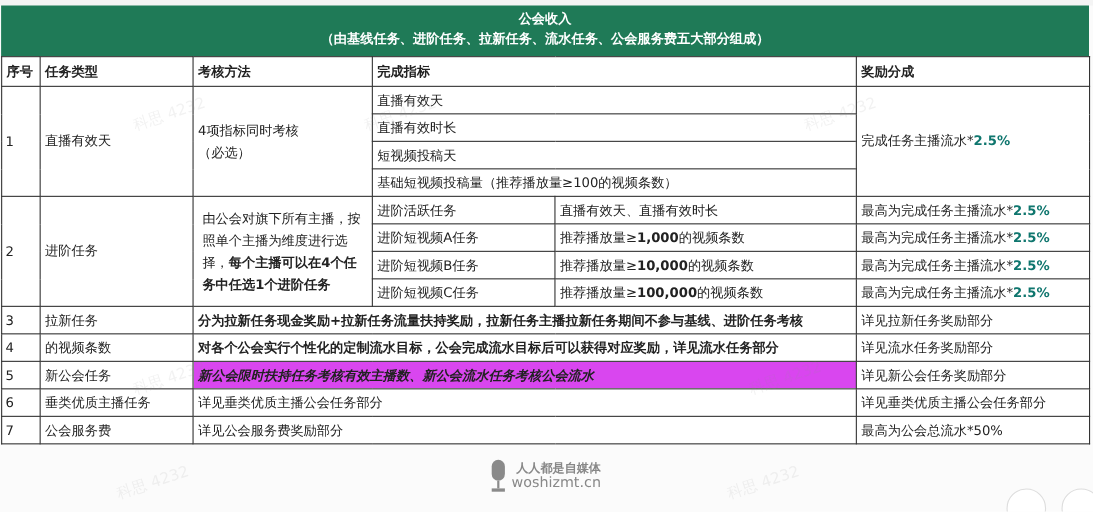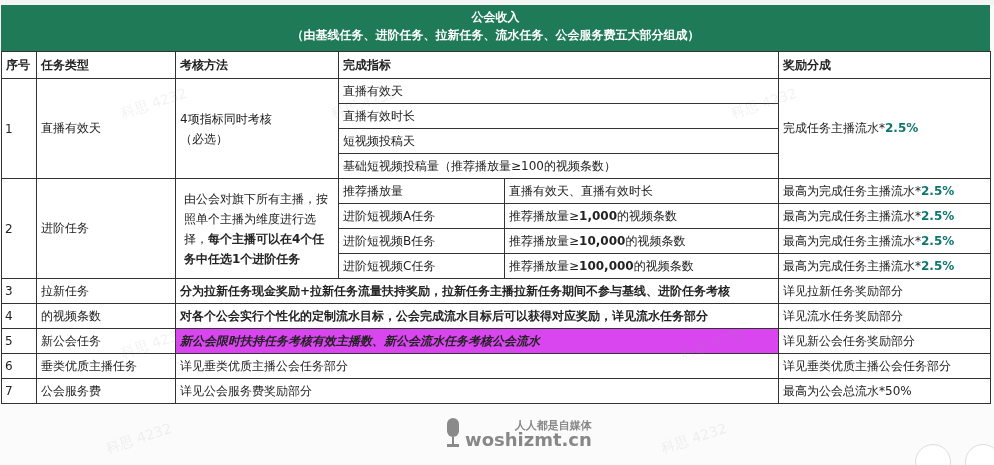--- a/index.html
+++ b/index.html
@@ -18,21 +18,21 @@
   .b { font-weight:bold; }
   .red { color:#0f766e; font-weight:bold; }
   .yellow { background:#d946ef;font-style:italic; }
   .watermark { position:absolute; color:rgba(150,150,150,0.12); font-size:14px; transform:rotate(-18deg); pointer-events:none; }
   .logo { position:absolute; left:445px; top:418px; display:flex; align-items:center; color:#888; }
   .logo .mic { width:16px; height:30px; position:relative; margin-right:4px; }
   .logo .mic .head { position:absolute; left:2px; top:0; width:12px; height:19px; border-radius:6px; background:#8a8a8a; }
   .logo .mic .stand { position:absolute; left:7px; top:19px; width:2px; height:7px; background:#8a8a8a; }
   .logo .mic .base { position:absolute; left:2px; top:26px; width:12px; height:3px; background:#8a8a8a; }
   .logo .txt1 { font-size:11px; font-weight:bold; line-height:13px;text-align:right; }
-  .logo .txt2 { font-size:18px; font-weight:bold; line-height:15px; }
+  .logo .txt2 { font-size:13px; font-weight:normal; line-height:15px; }
   .fab { position:absolute; top:444px; width:34px; height:34px; border-radius:50%; border:1px solid #ddd; background:#fff; }
 </style>
 </head>
 <body>
 
 <div class="topstrip"></div>
 
 <div class="banner">
   <div>公会收入</div>
   <div>（由基线任务、进阶任务、拉新任务、流水任务、公会服务费五大部分组成）</div>
@@ -77,21 +77,21 @@
   <tr>
         <td colspan="2">基础短视频投稿量（推荐播放量≥100的视频条数）</td>
       </tr>
 
   <tr>
     <td rowspan="4" style="padding-left:3px">2</td>
     <td rowspan="4">进阶任务</td>
     <td rowspan="4" class="wrap" style="padding:0 6px 0 8px">
       <span>由公会对旗下所有主播，按照单个主播为维度进行选择，</span><span class="b">每个主播可以在4个任务中任选1个进阶任务</span>
     </td>
-    <td>推荐播放量</td>
+    <td>进阶活跃任务</td>
     <td>直播有效天、直播有效时长</td>
     <td><span>最高为完成任务主播流水*</span><span class="red">2.5%</span></td>
   </tr>
   <tr>
     <td>进阶短视频A任务</td>
     <td><span>推荐播放量≥</span><span class="b">1,000</span><span>的视频条数</span></td>
     <td><span>最高为完成任务主播流水*</span><span class="red">2.5%</span></td>
   </tr>
   <tr>
     <td>进阶短视频B任务</td>

